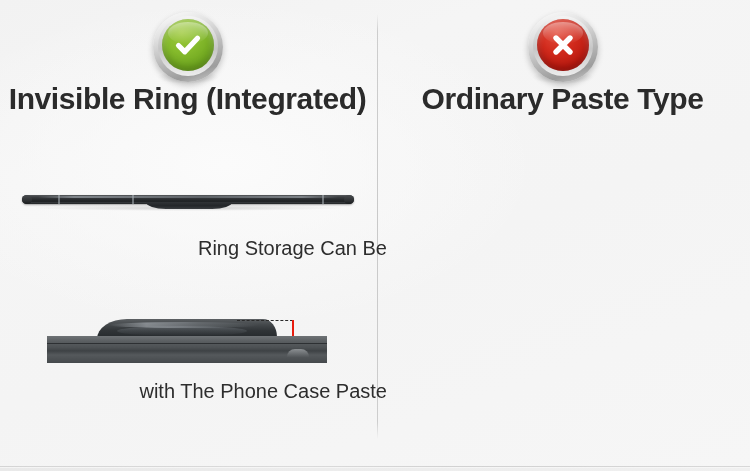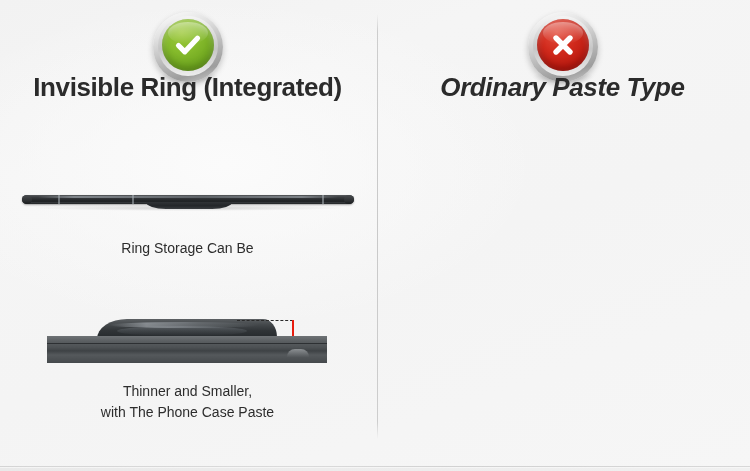--- a/index.html
+++ b/index.html
@@ -43,21 +43,21 @@
     background: linear-gradient(180deg, rgba(205,205,205,0) 0%, #cdcdcd 4%, #c9c9c9 50%, #cdcdcd 96%, rgba(205,205,205,0) 100%);
   }
 
   .panel {
     position: absolute;
     top: 0;
     width: 375px;
     height: 471px;
   }
   .panel.left  { left: 0; }
-  .panel.right { left: 375px; font-style: italic; }
+  .panel.right { left: 375px; }
 
   
   .badge-wrap {
     position: absolute;
     top: 10px;
     left: 50%;
     transform: translateX(-50%);
     width: 78px;
     height: 78px;
   }
@@ -110,38 +110,38 @@
     inset: 0;
     display: flex;
     align-items: center;
     justify-content: center;
   }
   .badge-glyph svg { display: block; }
 
   
   .title {
     position: absolute;
-    top: 72px;
+    top: 82px;
     left: 0;
     width: 100%;
     text-align: center;
-    font-size: 26px;
+    font-size: 30px;
     font-weight: 700;
     letter-spacing: -0.4px;
     color: #2b2b2b;
   }
 
   
   .caption {
     position: absolute;
-    left: 0;
+    left: 12px;
     width: 100%;
-    text-align: center;
+    text-align: right;
     color: #2d2d2d;
-    font-size: 14px;
+    font-size: 20px;
     line-height: 21px;
     font-weight: 400;
   }
   .caption.upper { top: 238px; }
   .caption.lower-left  { top: 381px; }
   .caption.lower-right { top: 392px; }
 
   
   .art { position: absolute; }
 
@@ -306,21 +306,20 @@
       <div class="case-hump-inner"></div>
       <div class="case-hump-gloss"></div>
       <div class="dash-box-left"></div>
       <div class="red-bar-left"></div>
       <div class="desk-left"></div>
       <div class="desk-left-line"></div>
       <div class="desk-left-notch"></div>
     </div>
 
     <div class="caption lower-left">
-      <div>Thinner and Smaller,</div>
       <div>with The Phone Case Paste</div>
     </div>
   </div>
 
   <div class="panel right">
 
     <div class="badge-wrap">
       <div class="badge-shadow"></div>
       <div class="badge-ring">
         <div class="badge-ring-inner"></div>

